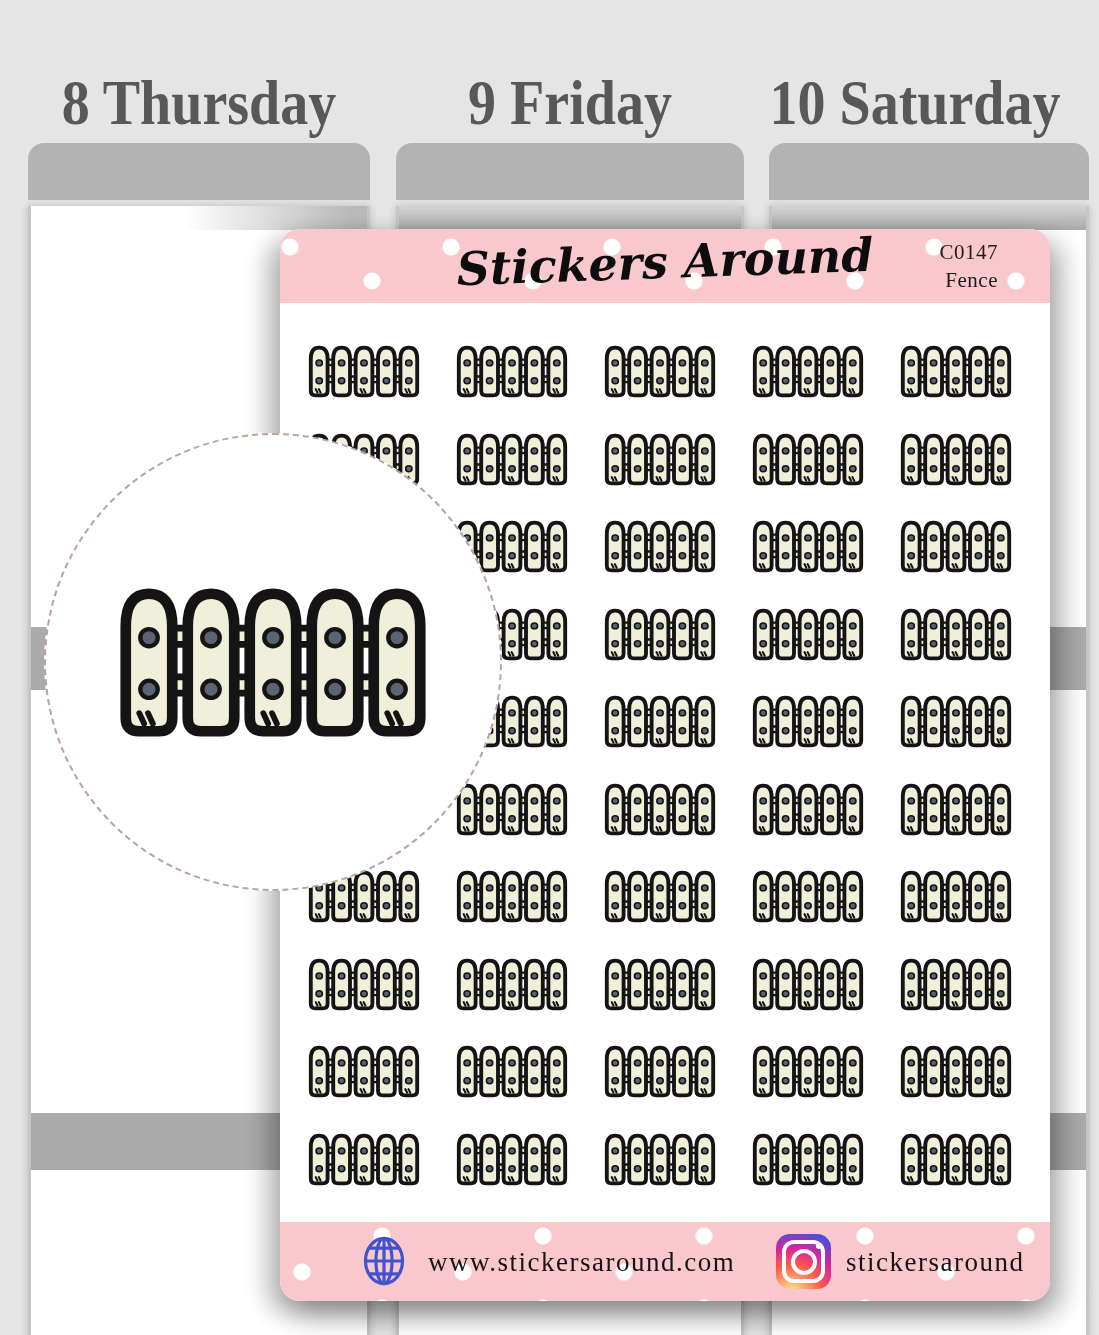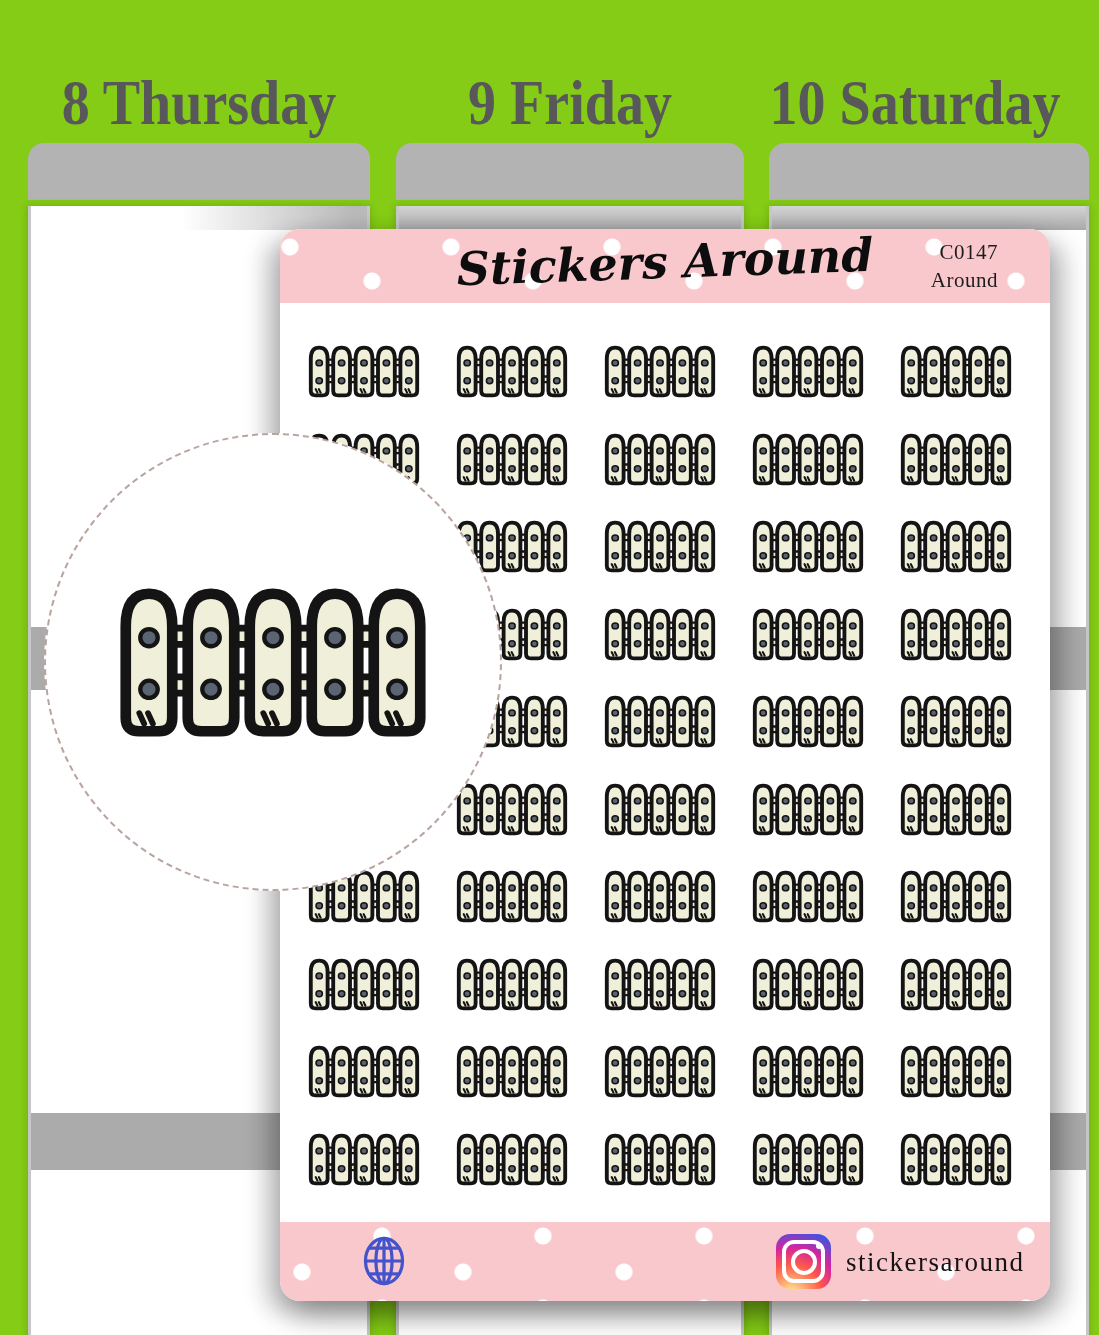--- a/index.html
+++ b/index.html
@@ -3,21 +3,21 @@
 <meta charset="utf-8">
 <style>
   :root{
     --pink-band:#f9c8cd; --sticker-cream:#f0efda; --outline-black:#141414;
     --nail-slate:#5b6473; --tab-gray:#b3b3b3; --band-gray:#ababab;
     --page-edge-gray:#c6c6c6; --day-text-gray:#58585a; --dash-brown:#b9a49f;
     --globe-blue:#4353cc; --ig-purple:#d6249f; --ig-orange:#fd5949;
     --ig-yellow:#fdf497; --ig-blue:#285aeb;
   }
   html,body{margin:0;padding:0;background:#fff;}
-  .stage{position:relative;width:1099px;height:1335px;background:#84cc16;overflow:hidden;
+  .stage{position:relative;width:1099px;height:1335px;background:#e5e5e5;overflow:hidden;
          font-family:"Liberation Serif",serif;}
 
   
   .columns{position:absolute;inset:0;z-index:1;}
   .column{position:absolute;top:0;height:100%;}
   .column-1{left:28px;width:342px;}
   .column-2{left:396px;width:348px;}
   .column-3{left:769px;width:320px;}
   .day-label{position:absolute;top:78px;left:0;right:0;text-align:center;white-space:nowrap;
              font-family:"Liberation Serif",serif;font-weight:700;font-size:56px;line-height:56px;
@@ -151,21 +151,21 @@
         <div class="band band-b"></div>
       </div>
     </div>
   </div>
 
   <div class="sheet">
     <div class="sheet-band sheet-header">
       <div class="brand">Stickers Around</div>
       <div class="sku">
         <div>C0147</div>
-        <div>Around</div>
+        <div>Fence</div>
       </div>
     </div>
 
     <div class="grid">
         <div class="cell">
           <svg viewBox="0 0 320 160" preserveAspectRatio="none">
             <use href="#fence-symbol"></use>
           </svg>
         </div>
         <div class="cell">
@@ -419,20 +419,21 @@
       <svg class="globe" viewBox="0 0 64 72" fill="none">
         <g stroke="var(--globe-blue)" stroke-width="4">
           <ellipse cx="32" cy="36" rx="23" ry="28"></ellipse>
           <ellipse cx="32" cy="36" rx="10" ry="28"></ellipse>
           <line x1="32" y1="8" x2="32" y2="64"></line>
           <line x1="9" y1="36" x2="55" y2="36"></line>
           <line x1="14" y1="20" x2="50" y2="20"></line>
           <line x1="14" y1="52" x2="50" y2="52"></line>
         </g>
       </svg>
+      <div class="footer-text site-text">www.stickersaround.com</div>
       <div class="ig-icon">
         <div class="ig-frame"></div>
         <div class="ig-lens"></div>
         <div class="ig-dot"></div>
       </div>
       <div class="footer-text ig-text">stickersaround</div>
     </div>
   </div>
 
   <div class="zoom-circle">

